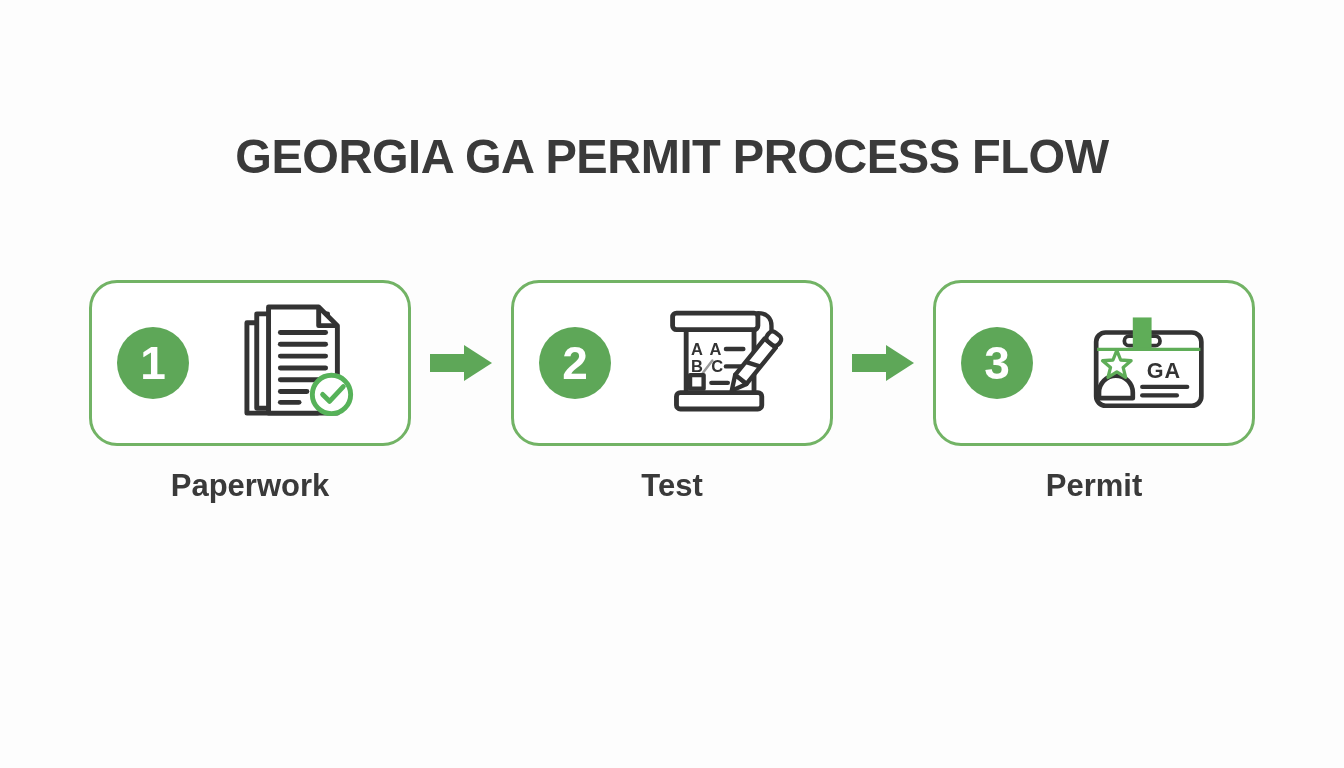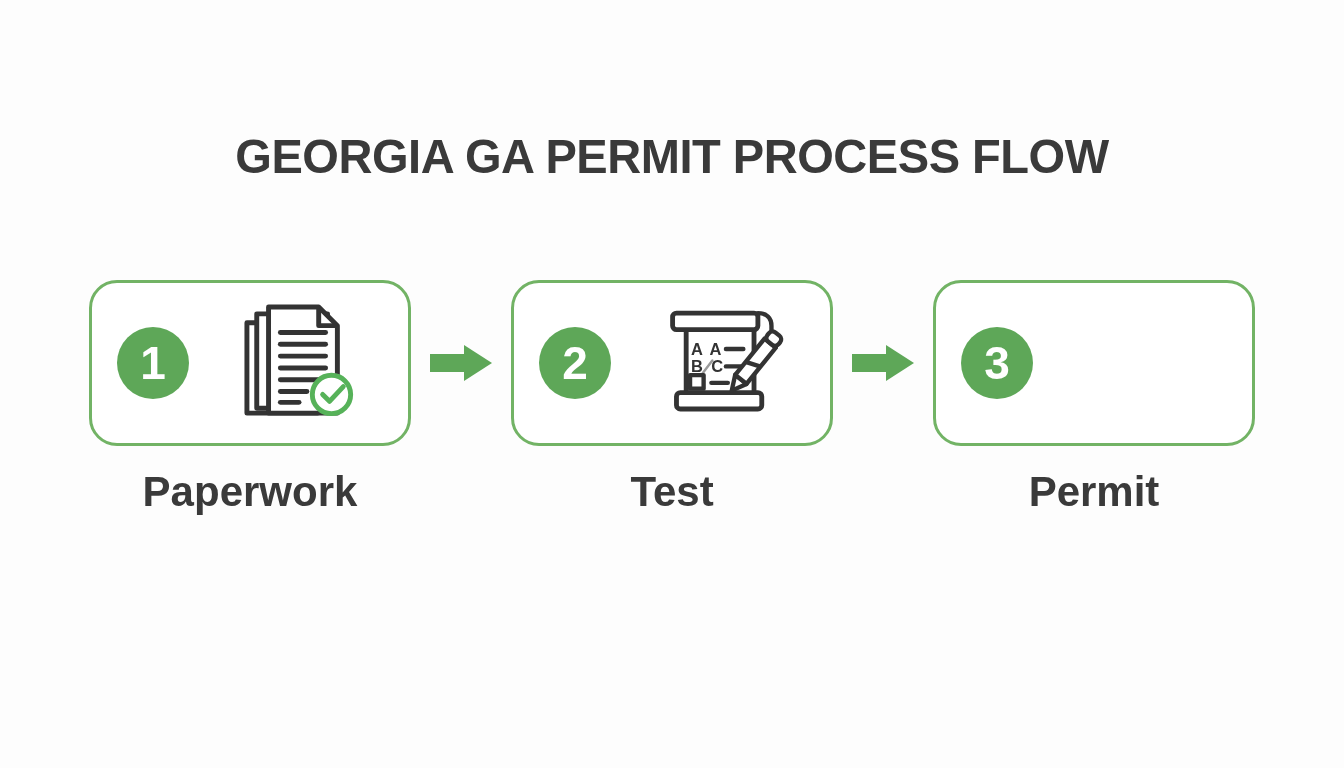--- a/index.html
+++ b/index.html
@@ -63,21 +63,21 @@
   .icon-box {
     flex: 1 1 auto;
     display: flex;
     align-items: center;
     justify-content: center;
     margin-left: 18px;
     margin-right: 14px;
   }
   .step-label {
     margin-top: 22px;
-    font-size: 42px;
+    font-size: 31px;
     font-weight: bold;
     color: #3a3a3a;
     text-align: center;
   }
   .connector {
     flex: 0 0 auto;
     margin: 65px 19px 0 19px;
   }
   svg text {
     font-family: "Liberation Sans", sans-serif;
@@ -161,17 +161,32 @@
   <div class="connector">
     <svg width="62" height="36" viewBox="0 0 62 36">
       <rect x="0" y="9" width="36" height="18" fill="#5ea758"></rect>
       <polygon points="34,0 62,18 34,36" fill="#5ea758"></polygon>
     </svg>
   </div>
 
   <div class="step">
     <div class="step-card">
       <div class="num-badge">3</div>
+      <div class="icon-box">
+        <svg width="132" height="108" viewBox="0 0 140 115" fill="none">
+          <rect x="18" y="25" width="112" height="78" rx="10" fill="#ffffff" stroke="#333333" stroke-width="5"></rect>
+          <rect x="48" y="29" width="38" height="10" rx="5" fill="#ffffff" stroke="#333333" stroke-width="4"></rect>
+          <rect x="57" y="9" width="20" height="34" fill="#5fad58"></rect>
+          <line x1="19" y1="43" x2="129" y2="43" stroke="#5fad58" stroke-width="3.5"></line>
+          <path d="M21 95 L21 89 A18 18 0 0 1 57 89 L57 95 Z" fill="#ffffff" stroke="#333333" stroke-width="5" stroke-linejoin="round"></path>
+          <polygon points="40,44 44.1,54.3 55.2,55.1 46.7,62.2 49.4,72.9 40,67 30.6,72.9 33.3,62.2 24.8,55.1 35.9,54.3" fill="#ffffff" stroke="#5fad58" stroke-width="3.5" stroke-linejoin="round"></polygon>
+          <text x="72" y="73" font-size="23" letter-spacing="1" fill="#333333">GA</text>
+          <g stroke="#333333" stroke-width="4.5" stroke-linecap="round">
+            <line x1="67" y1="83" x2="115" y2="83"></line>
+            <line x1="67" y1="92" x2="104" y2="92"></line>
+          </g>
+        </svg>
+      </div>
     </div>
     <div class="step-label">Permit</div>
   </div>
 
 </div>
 
 </body></html>

